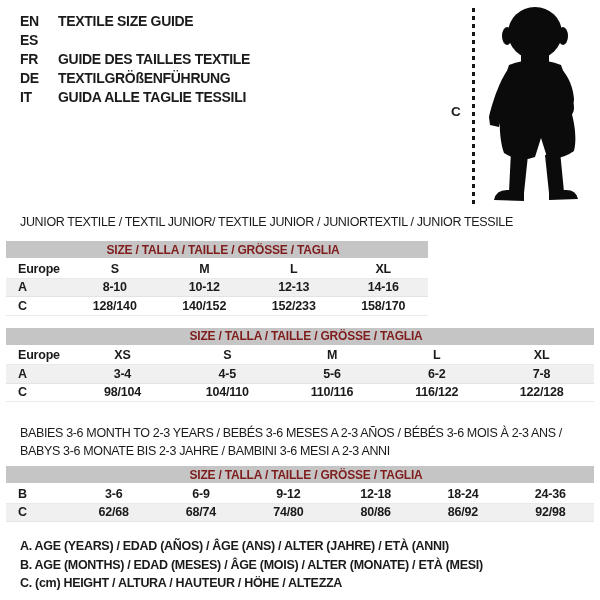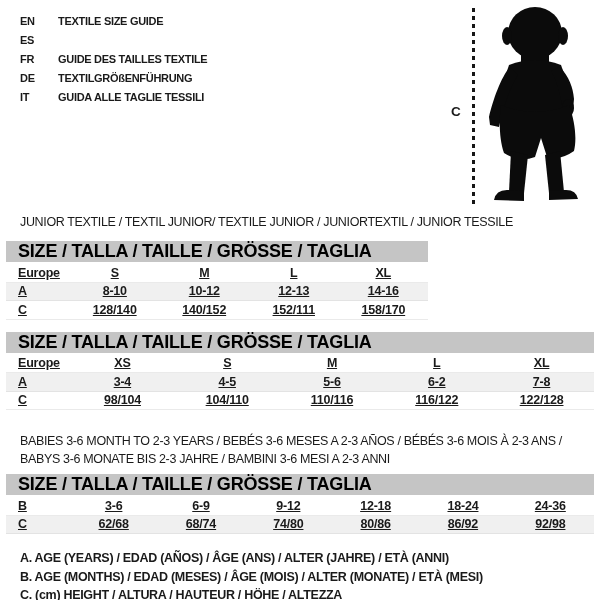--- a/index.html
+++ b/index.html
@@ -7,21 +7,21 @@
     width:600px; height:600px; background:#ffffff; overflow:hidden;
     font-family:"Liberation Sans", sans-serif; color:#1a1a1a;
     -webkit-text-size-adjust:none;
   }
   .page { position:relative; width:600px; height:600px; background:#fff; }
 
   
   .langs { position:absolute; left:20px; top:11px; }
   .lang-row { display:flex; height:19px; align-items:center; }
   .lang-code, .lang-title {
-    font-weight:bold; font-size:11px; letter-spacing:-0.3px; white-space:nowrap;
+    font-weight:bold; font-size:14px; letter-spacing:-0.3px; white-space:nowrap;
   }
   .lang-code { width:38px; }
 
   
   .c-label { position:absolute; left:451px; top:104px; font-weight:bold; font-size:13.5px; }
   .dotted {
     position:absolute; left:472px; top:8px; width:3px; height:197px;
     background:repeating-linear-gradient(to bottom, #161616 0 4px, transparent 4px 8px);
   }
   .baby { position:absolute; left:477px; top:5px; }
@@ -32,27 +32,27 @@
     margin:0 0 0 14px; font-size:12.5px; font-weight:normal;
     letter-spacing:-0.35px; line-height:14px; white-space:nowrap;
   }
   .sec-1 { margin-top:2px; }
   .sec-2 { margin-top:12px; }
   .sec-3 { margin-top:22px; }
   .sec-3 .tbl-title { line-height:18px; }
   .size-table { border-collapse:collapse; table-layout:fixed; margin-top:12px; }
   .sec-3 .size-table { margin-top:6px; }
   .size-table th {
-    background:#c5c5c5; color:#000000; text-align:left; font-weight:bold;
-    font-size:18px; letter-spacing:-0.2px; height:17px; padding:0 0 0 12px;
+    background:#c5c5c5; color:#7f1d1d; text-align:center; font-weight:bold;
+    font-size:12px; letter-spacing:-0.2px; height:17px; padding:0 0 0 12px;
     border-bottom:2px solid #ffffff; white-space:nowrap; overflow:hidden;
   }
   .size-table td {
     font-size:12.5px; font-weight:bold; letter-spacing:-0.2px; height:17.5px;
-    text-align:center; padding:0; border-bottom:1px solid #eaeaea; white-space:nowrap;text-decoration:underline;
+    text-align:center; padding:0; border-bottom:1px solid #eaeaea; white-space:nowrap;
   }
   .size-table td.label { text-align:left; padding-left:12px; }
   .size-table tr.shaded td { background:#f0f0f0; border-bottom:1px solid #e3e3e3; }
   sub.title-sub { font-size:8px; vertical-align:-2px; letter-spacing:0; }
 
   
   .notes { margin:15px 0 0 14px; }
   .note-line {
     font-size:12.5px; font-weight:bold; letter-spacing:-0.3px;
     line-height:18.5px; white-space:nowrap;
@@ -134,21 +134,21 @@
               <td class="label">A</td>
               <td>8-10</td>
               <td>10-12</td>
               <td>12-13</td>
               <td>14-16</td>
             </tr>
             <tr>
               <td class="label">C</td>
               <td>128/140</td>
               <td>140/152</td>
-              <td>152/111</td>
+              <td>152/233</td>
               <td>158/170</td>
             </tr>
           </tbody>
         </table>
       </div>
       <div class="sec-2">
         <table class="size-table" style="width: 588px;">
           <colgroup>
             <col style="width: 64px;">
             <col style="width: 104.8px;">

